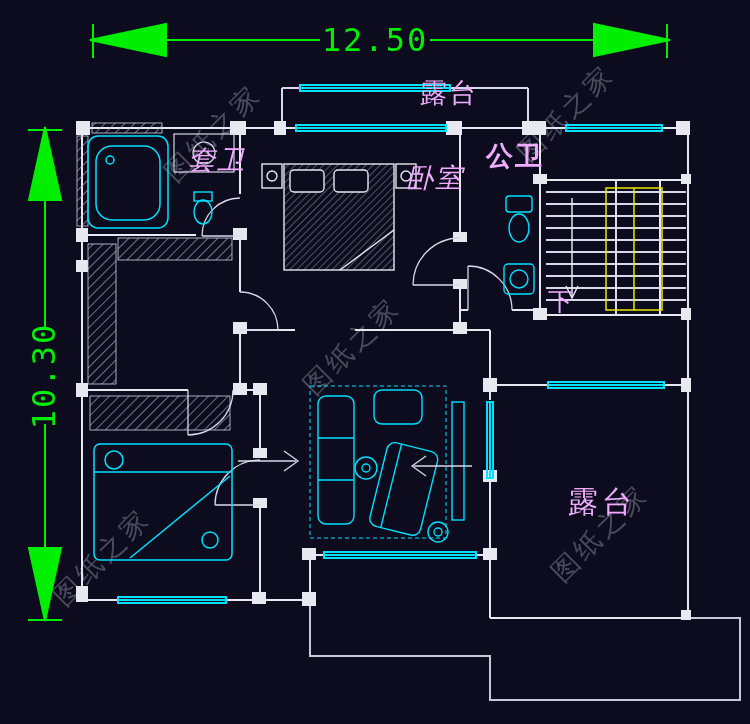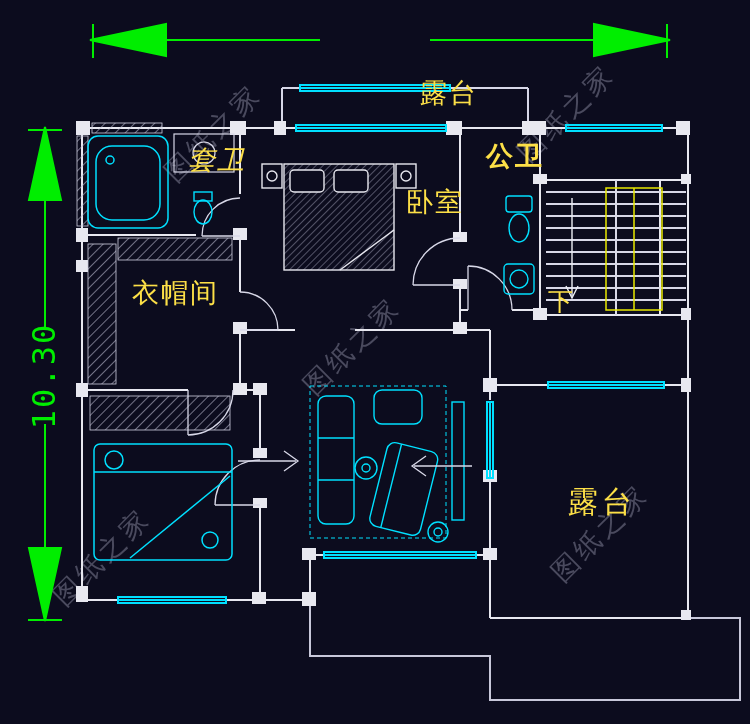--- a/index.html
+++ b/index.html
@@ -11,21 +11,21 @@
   }
   .canvas svg { position:absolute; left:0; top:0; z-index:2; }
   .watermark {
     position:absolute; z-index:1;
     color:rgba(150,150,172,0.45);
     font-size:27px; letter-spacing:4px; white-space:nowrap;
     transform:translate(-50%,-50%) rotate(-45deg);
   }
   .label {
     position:absolute; z-index:3;
-    color:#fde047; font-size:27px; line-height:1;
+    color:#f0abfc; font-size:27px; line-height:1;
     letter-spacing:2px; white-space:nowrap;
   }
   .label.small { font-size:25px; }
   .label.big { font-size:30px; letter-spacing:4px; }
   .dim {
     position:absolute; z-index:3;
     color:#00ee00; font-size:32px; letter-spacing:2px;
     font-family:"DejaVu Sans Mono", monospace; white-space:nowrap;
   }
   .dim-h { left:375px; top:40px; transform:translate(-50%,-50%); }
@@ -271,23 +271,23 @@
     </g>
 
     <g stroke="#d8d8e8" stroke-width="1.3" fill="none">
       <line x1="238" y1="461" x2="296" y2="461"></line>
       <polyline points="284,451 298,461 284,471"></polyline>
       <line x1="472" y1="466" x2="414" y2="466"></line>
       <polyline points="426,456 412,466 426,476"></polyline>
     </g>
   </svg>
 
+  <div class="dim dim-h">12.50</div>
   <div class="dim dim-v">10.30</div>
 
   <div class="label" style="left:420px; top:80px;">露台</div>
   <div class="label" style="left:188px; top:147px;font-style:italic;">套卫</div>
   <div class="label" style="left:486px; top:143px;font-weight:bold;">公卫</div>
-  <div class="label" style="left:406px; top:189px;">卧室</div>
-  <div class="label" style="left:132px; top:280px;">衣帽间</div>
+  <div class="label" style="left:406px; top:165px;font-style:italic;">卧室</div>
   <div class="label small" style="left:548px; top:289px;">下</div>
   <div class="label big" style="left:568px; top:487px;">露台</div>
 
 </div>
 
 </body></html>

